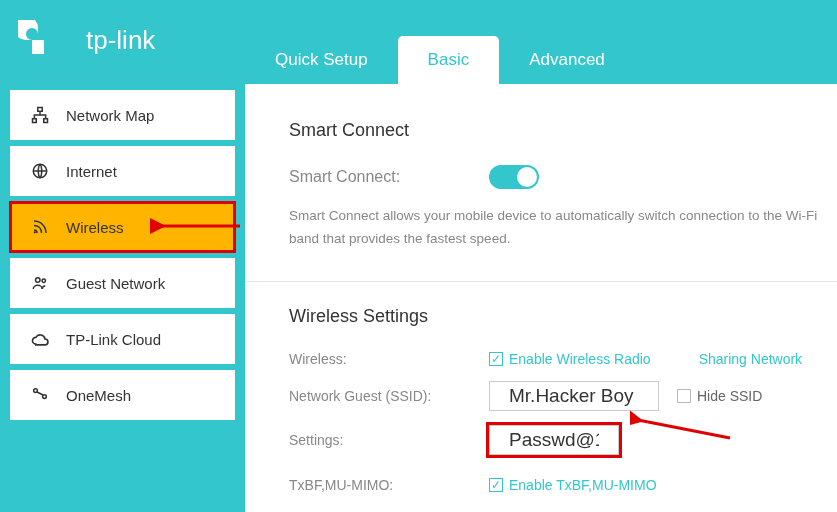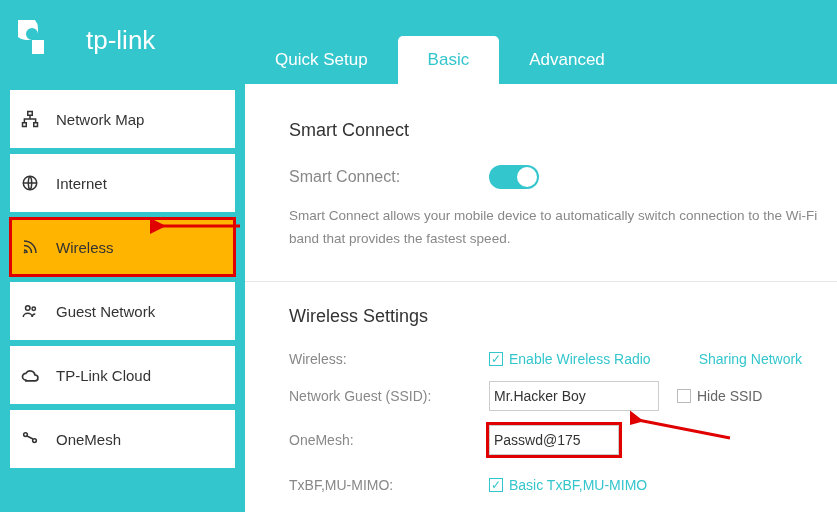--- a/index.html
+++ b/index.html
@@ -48,24 +48,24 @@
   .layout { display: flex; height: calc(512px - 84px); }
 
   .sidebar {
     width: 245px;
     flex: 0 0 245px;
     background: #34c6cd;
     padding: 6px 10px 0 10px;
   }
   .side-item {
     background: #fff;
-    height: 58px;
-    display: flex;
-    align-items: center;
-    padding-left: 6px;
+    height: 50px;
+    display: flex;
+    align-items: center;
+    padding-left: 16px;
     color: #333;
     font-size: 15px;
     margin-bottom: 6px;
     cursor: pointer;
     position: relative;
   }
   .side-item.active {
     background: #ffb400;
     outline: 3px solid #e10000;
     outline-offset: -2px;
@@ -151,22 +151,22 @@
     font-size: 12px;
     line-height: 1;
   }
   .chk.checked .box { border-color: #34c6cd; color: #34c6cd; }
   .chk.plain { color: #666; }
 
   .text-input {
     width: 170px;
     height: 30px;
     border: 1px solid #ccc;
-    padding: 0 4px;
-    font-size: 14px;
+    padding: 0 19px;
+    font-size: 19px;
     color: #333;
     outline: none;
   }
   .text-input.highlight {
     outline: 3px solid #e10000;
     outline-offset: 0px;
   }
 
   .link { color: #34c6cd; cursor: pointer; }
 
@@ -303,32 +303,32 @@
       <div class="controls">
         <input class="text-input" value="Mr.Hacker Boy" style="">
         <span class="chk plain" style="margin-left:18px">
           <span class="box"></span>
           <span>Hide SSID</span>
         </span>
       </div>
     </div>
 
     <div class="settings-row">
-      <div class="label">OneMesh:</div>
+      <div class="label">Settings:</div>
       <div class="controls">
         <input class="text-input highlight" style="width: 130px;" value="Passwd@175">
       </div>
     </div>
 
     <div class="settings-row" style="margin-top:22px">
       <div class="label">TxBF,MU-MIMO:</div>
       <div class="controls">
         <span class="chk checked">
           <span class="box">✓</span>
-          <span>Basic TxBF,MU-MIMO</span>
+          <span>Enable TxBF,MU-MIMO</span>
         </span>
       </div>
     </div>
 
   </div>
 </div>
 
 <svg class="arrow" style="left:150px; top:196px;" width="100" height="50">
   <defs>
       <marker id="ah1" markerWidth="8" markerHeight="8" refX="2" refY="4" orient="auto">

